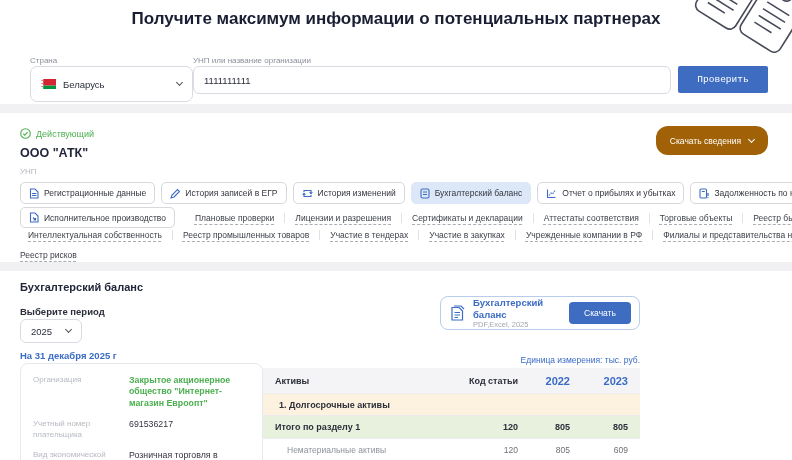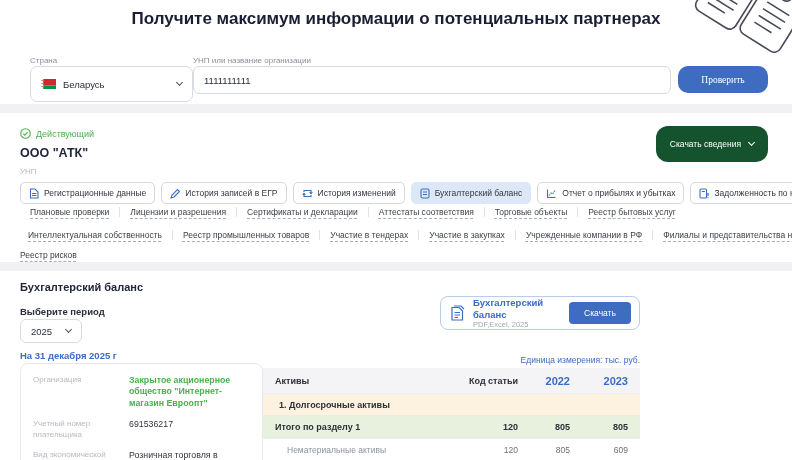--- a/index.html
+++ b/index.html
@@ -22,31 +22,31 @@
   .period-select { left:20px; top:319px; width:62px; height:24px; }
   .select-box .grow { flex:1; }
   .chev { width:5px; height:5px; border-right:1.4px solid #555; border-bottom:1.4px solid #555;
     transform:rotate(45deg); margin-top:-3px; }
   .chev.white { border-color:#fff; }
 
   .org-input { position:absolute; left:193px; top:66px; width:478px; height:28px;
     border:1px solid #d9dbe2; border-radius:6px; padding:0 10px; font-size:9.5px; color:#2a2e39;
     font-family:"Liberation Sans", sans-serif; }
 
-  .btn-primary { position:absolute; background:#3d6cc1; color:#fff; border:none; border-radius:10px;
-    font-size:9.5px; font-family:Liberation Serif, serif; cursor:pointer; }
+  .btn-primary { position:absolute; background:#3d6cc1; color:#fff; border:none; border-radius:2px;
+    font-size:9.5px; font-family:Liberation Mono, monospace; cursor:pointer; }
   .check-btn { top:66px; right:24px; width:90px; height:27px; }
 
   .band { position:absolute; left:0; right:0; height:9px; background:#f1f1f4; }
   .band1 { top:104px; } .band2 { top:262px; }
 
   .status-row { position:absolute; left:20px; top:128px; display:flex; align-items:center; gap:5px;
     font-size:9px; color:#4caf50; }
-  .download-pill { position:absolute; right:24px; top:126px; height:36px; padding:0 14px;
-    display:flex; align-items:center; gap:8px; background:#14532d; color:#fff;
+  .download-pill { position:absolute; right:24px; top:126px; height:29px; padding:0 14px;
+    display:flex; align-items:center; gap:8px; background:#a16207; color:#fff;
     border:none; border-radius:12px; font-size:8.5px; font-family:"Liberation Sans", sans-serif; cursor:pointer; }
 
   .company-name { position:absolute; left:20px; top:146px; font-size:12.5px; font-weight:bold; color:#23263a; }
   .unp-row { position:absolute; left:20px; top:167px; display:flex; align-items:baseline; gap:6px;flex-direction:column; }
   .unp-row .k { font-size:8px; color:#b2b6be; }
   .unp-row .v { font-size:9px; font-weight:bold; color:#34383f; }
 
   .tabs-row { position:absolute; left:20px; top:182px; display:flex; gap:6px; }
   .tabbtn { display:inline-flex; align-items:center; gap:5px; height:22px; padding:0 8px;
     border:1px solid #d6d8de; border-radius:5px; background:#fff; font-size:8.5px; color:#33363f;
@@ -207,20 +207,27 @@
           <line x1="2.8" y1="3.5" x2="5.8" y2="3.5" stroke="#3d6cc1"></line>
           <line x1="9" y1="5" x2="9" y2="8" stroke="#3d6cc1" stroke-width="1.3"></line>
           <circle cx="9" cy="9.6" r="0.7" fill="#3d6cc1"></circle>
         </svg>
       <span>Задолженность по налогам</span>
     </button>
 
   </div>
 
   <div class="links-row links-row2">
+    <button class="tabbtn">
+      <svg class="icon-svg" width="10" height="11" viewBox="0 0 10 11">
+          <path d="M1.5 1h4.5L9 4v6H1.5z" fill="none" stroke="#3d6cc1" stroke-width="1.1"></path>
+          <path d="M4 5.5l2.5 2.5M6.5 6v2h-2" fill="none" stroke="#3d6cc1" stroke-width="1.1"></path>
+        </svg>
+      <span>Исполнительное производство</span>
+    </button>
     <span class="linkitem">Плановые проверки</span>
     <span class="linkitem">Лицензии и разрешения</span>
     <span class="linkitem">Сертификаты и декларации</span>
     <span class="linkitem">Аттестаты соответствия</span>
     <span class="linkitem">Торговые объекты</span>
     <span class="linkitem">Реестр бытовых услуг</span>
   </div>
 
   <div class="links-row links-row3">
     <span class="linkitem" style="padding-left:8px">Интеллектуальная собственность</span>

